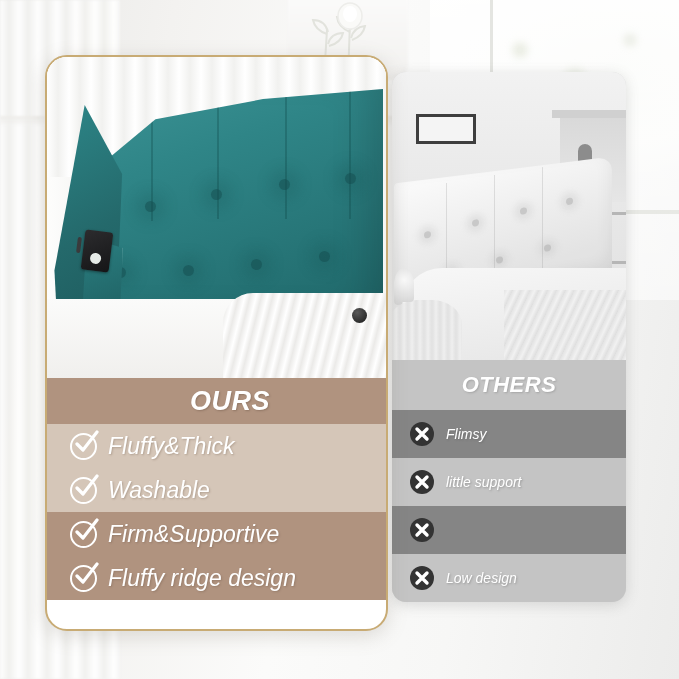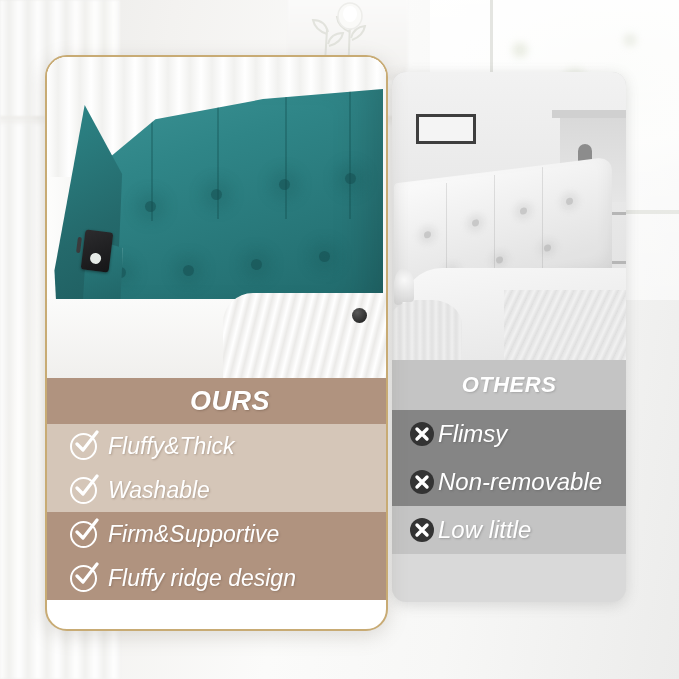--- a/index.html
+++ b/index.html
@@ -344,24 +344,24 @@
     font-weight: bold;
     font-style: italic;
     letter-spacing: 0.5px;
     text-shadow: 1px 1px 2px rgba(110,110,110,0.35);
   }
   .others-row { height: 48px; padding-left: 18px; }
   .others-row.dark  { background: #858585; }
   .others-row.light { background: #c4c4c4; }
   .others-row .rtxt {
     color: #ffffff;
-    font-size: 24px;
+    font-size: 14px;
     font-style: italic;
     font-weight: 500;
-    margin-left: 4px;
+    margin-left: 12px;
     text-shadow: 1px 1px 2px rgba(80,80,80,0.35);
     white-space: nowrap;
   }
 
   .x-icon { position: relative; width: 24px; height: 24px; flex: 0 0 24px; }
   .x-icon .disc {
     position: absolute; inset: 0;
     border-radius: 50%;
     background: #333333;
   }
@@ -433,39 +433,47 @@
       <div class="band others-row dark">
         <span class="x-icon">
           <span class="disc"></span>
           <svg width="24" height="24" viewBox="0 0 24 24">
             <path d="M7 7 L17 17 M17 7 L7 17" stroke="#ffffff" stroke-width="3.4" stroke-linecap="round"></path>
           </svg>
         </span>
         <span class="rtxt">Flimsy</span>
       </div>
 
+      <div class="band others-row light">
+        <span class="x-icon">
+          <span class="disc"></span>
+          <svg width="24" height="24" viewBox="0 0 24 24">
+            <path d="M7 7 L17 17 M17 7 L7 17" stroke="#ffffff" stroke-width="3.4" stroke-linecap="round"></path>
+          </svg>
+        </span>
+        <span class="rtxt">little support</span>
+      </div>
 
       <div class="band others-row dark">
         <span class="x-icon">
           <span class="disc"></span>
           <svg width="24" height="24" viewBox="0 0 24 24">
             <path d="M7 7 L17 17 M17 7 L7 17" stroke="#ffffff" stroke-width="3.4" stroke-linecap="round"></path>
           </svg>
         </span>
-        <span class="rtxt">Non-removable</span>
       </div>
 
       <div class="band others-row light">
         <span class="x-icon">
           <span class="disc"></span>
           <svg width="24" height="24" viewBox="0 0 24 24">
             <path d="M7 7 L17 17 M17 7 L7 17" stroke="#ffffff" stroke-width="3.4" stroke-linecap="round"></path>
           </svg>
         </span>
-        <span class="rtxt">Low little</span>
+        <span class="rtxt">Low design</span>
       </div>
 
     </div>
   </div>
 
   <div id="ours-card">
 
     <div class="ours-photo">
       <div class="ph-curtain"></div>
       <div class="ph-headboard"></div>

